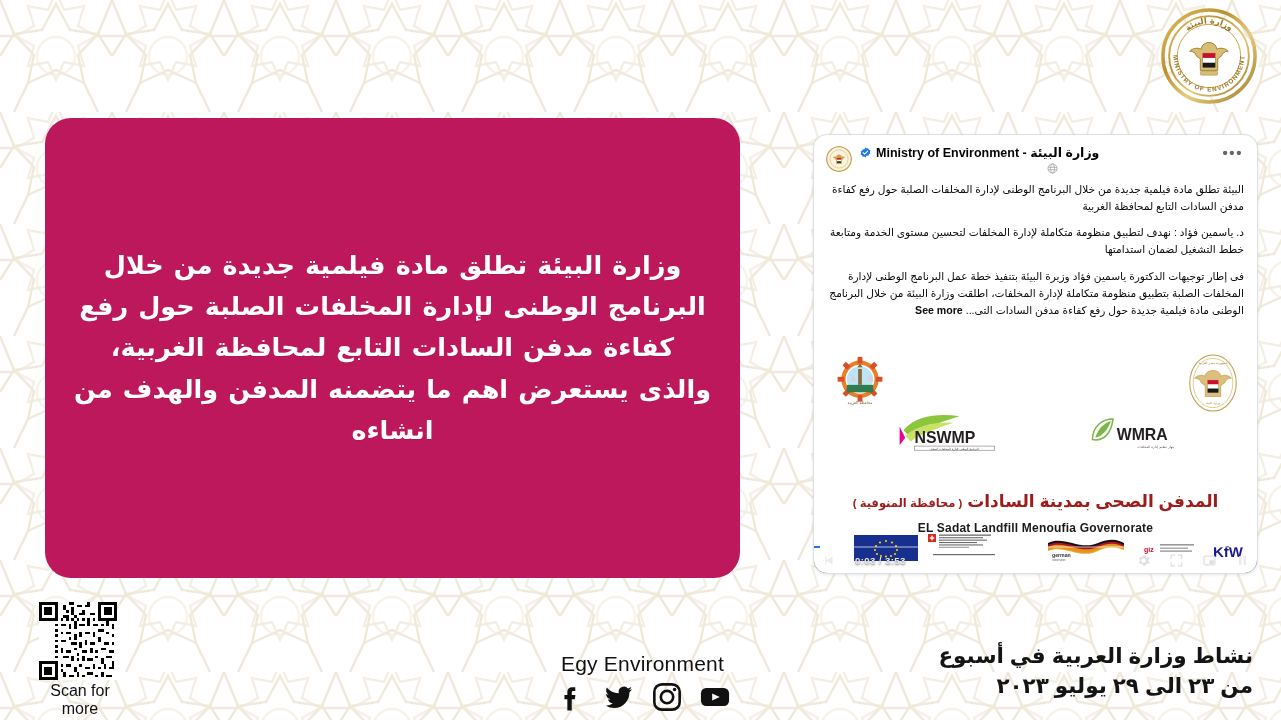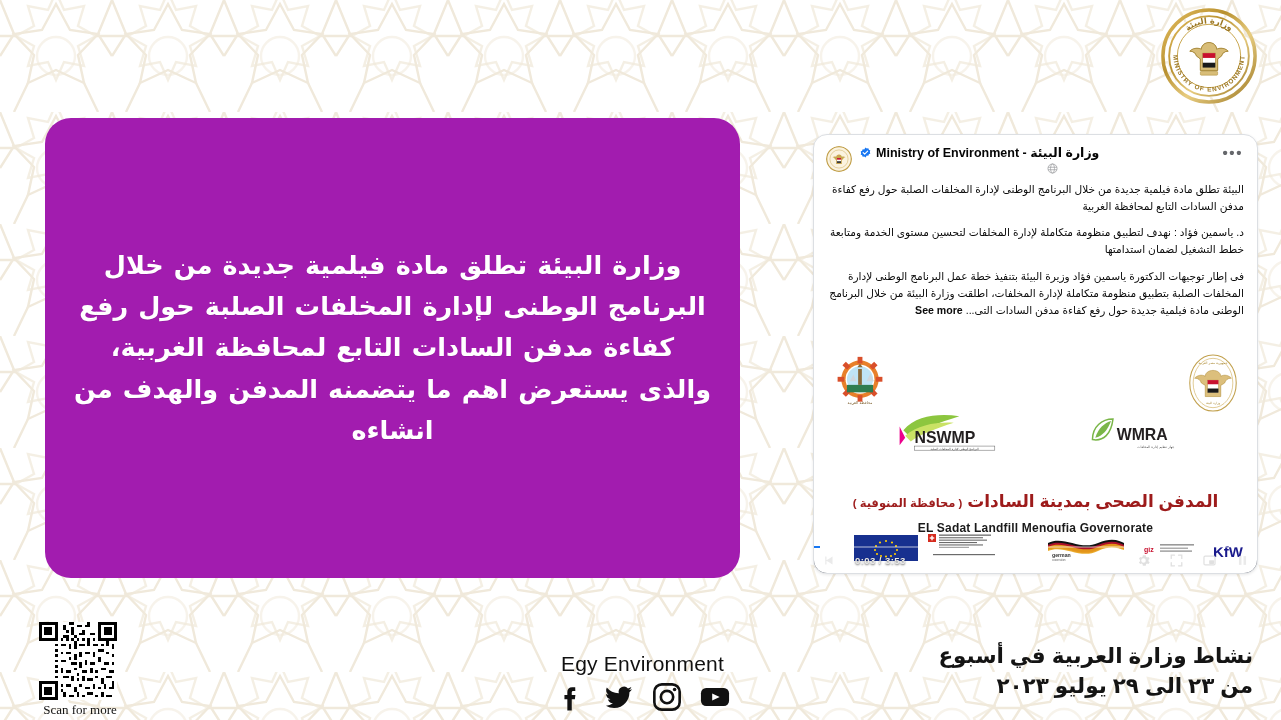--- a/index.html
+++ b/index.html
@@ -34,21 +34,21 @@
     z-index: 5;
   }
 
   
   .gold-card {
     position: absolute;
     left: 45px;
     top: 118px;
     width: 695px;
     height: 460px;
-    background: #a21caf;
+    background: #be185d;
     border-radius: 26px;
     z-index: 3;
     display: flex;
     align-items: center;
     justify-content: center;
     box-sizing: border-box;
     padding: 0 28px;
   }
   .gold-card-text {
     color: #ffffff;
@@ -242,24 +242,24 @@
   .qr-block {
     position: absolute;
     left: 30px;
     bottom: 2px;
     width: 100px;
     z-index: 4;
     text-align: center;
   }
   .qr-code { width: 96px; height: 78px; display: block; }
   .qr-caption {
-    font-size: 13px;
+    font-size: 16px;
     color: #111;
     margin-top: 2px;
-    font-family: Liberation Serif, serif;
+    font-family: Liberation Sans, sans-serif;
   }
 
   .social-block {
     position: absolute;
     left: 520px;
     bottom: 8px;
     width: 245px;
     text-align: center;
     z-index: 4;
   }

